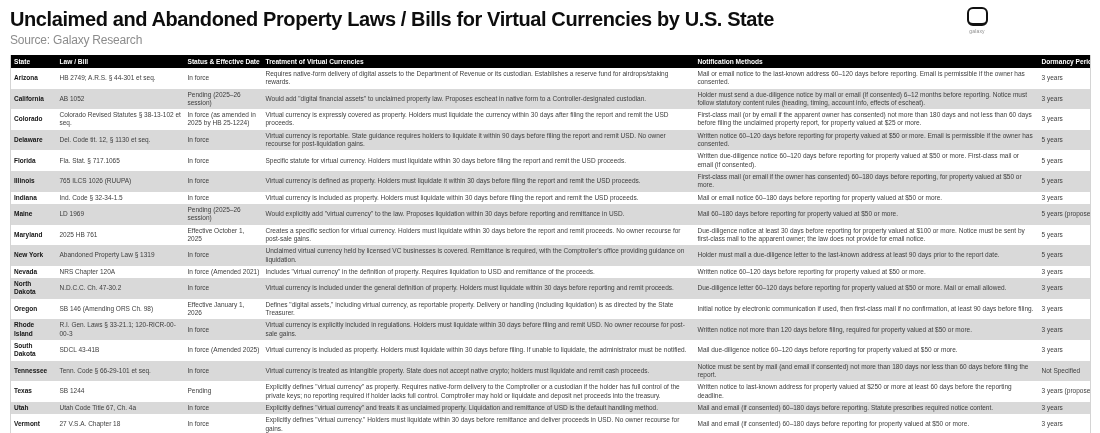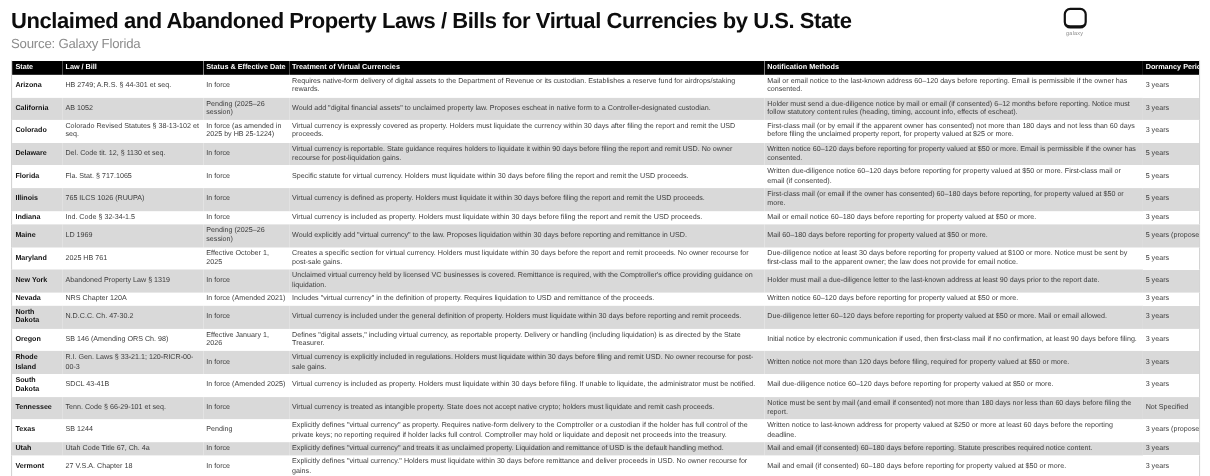--- a/index.html
+++ b/index.html
@@ -45,21 +45,21 @@
   table.upl tbody td.c-state { font-weight: bold; color: #141414; }
   table.upl tbody td.c-dormancy { white-space: nowrap; overflow: hidden; }
 </style>
 </head>
 <body>
 
 <div class="page">
 
   <div class="hdr">
     <div class="title">Unclaimed and Abandoned Property Laws / Bills for Virtual Currencies by U.S. State</div>
-    <div class="source">Source: Galaxy Florida</div>
+    <div class="source">Source: Galaxy Research</div>
     <div class="logo-wrap">
       <div class="logo-mark"></div>
       <div class="logo-text">galaxy</div>
     </div>
   </div>
 
   <table class="upl">
     <colgroup>
       <col style="width:46px">
         <col style="width:128px">

